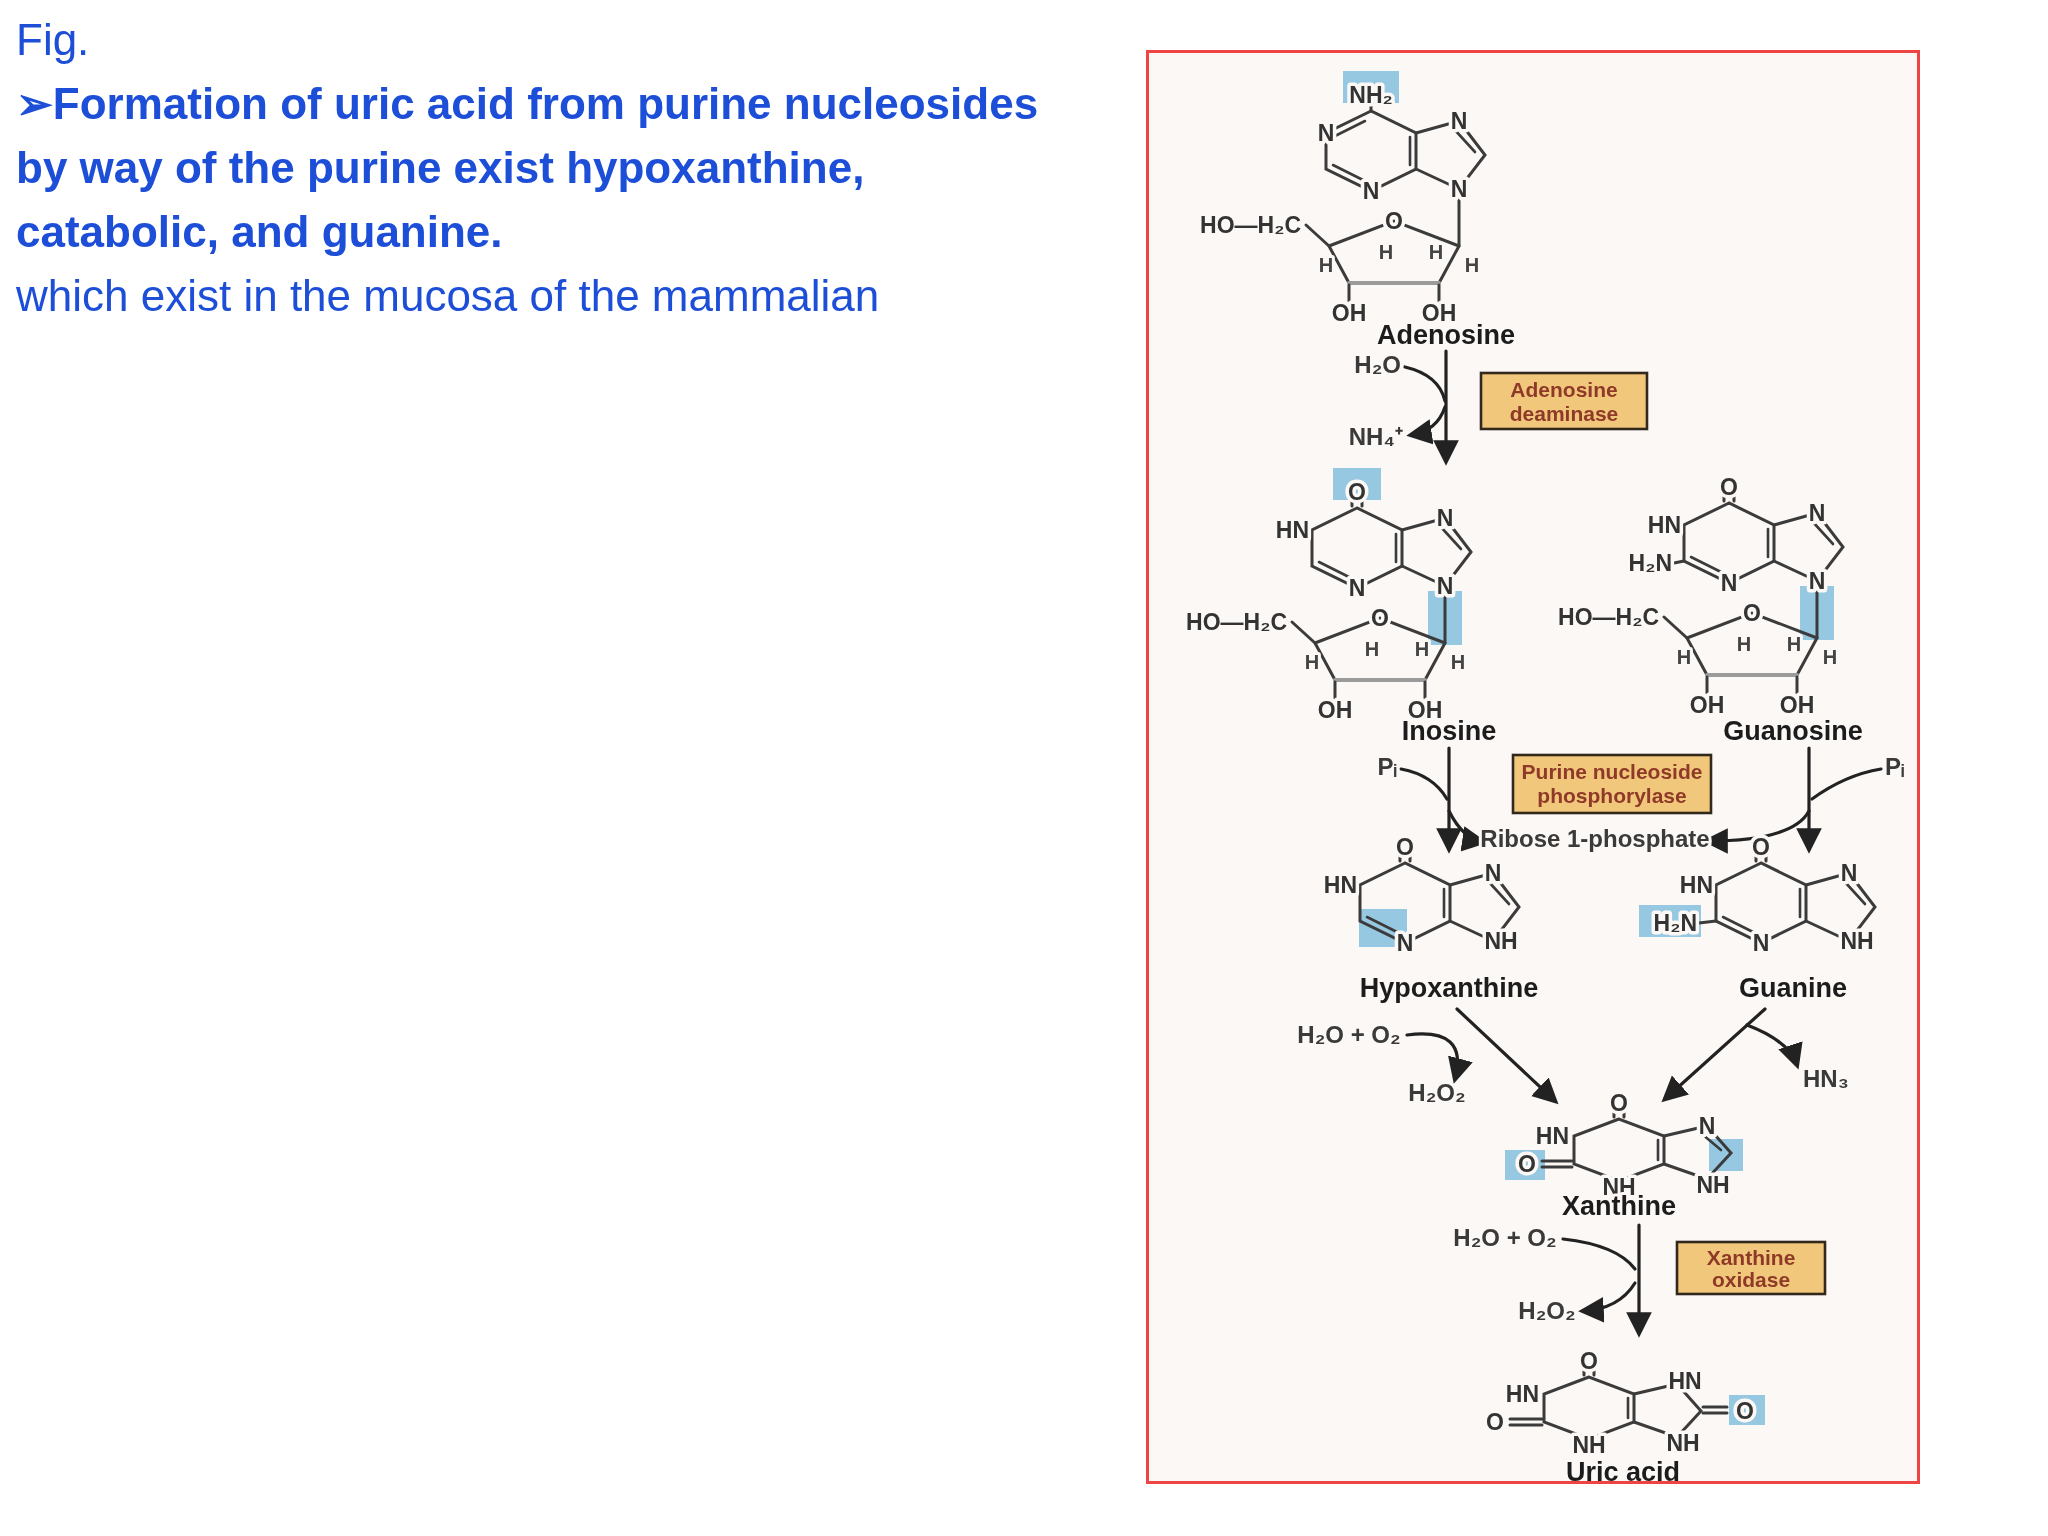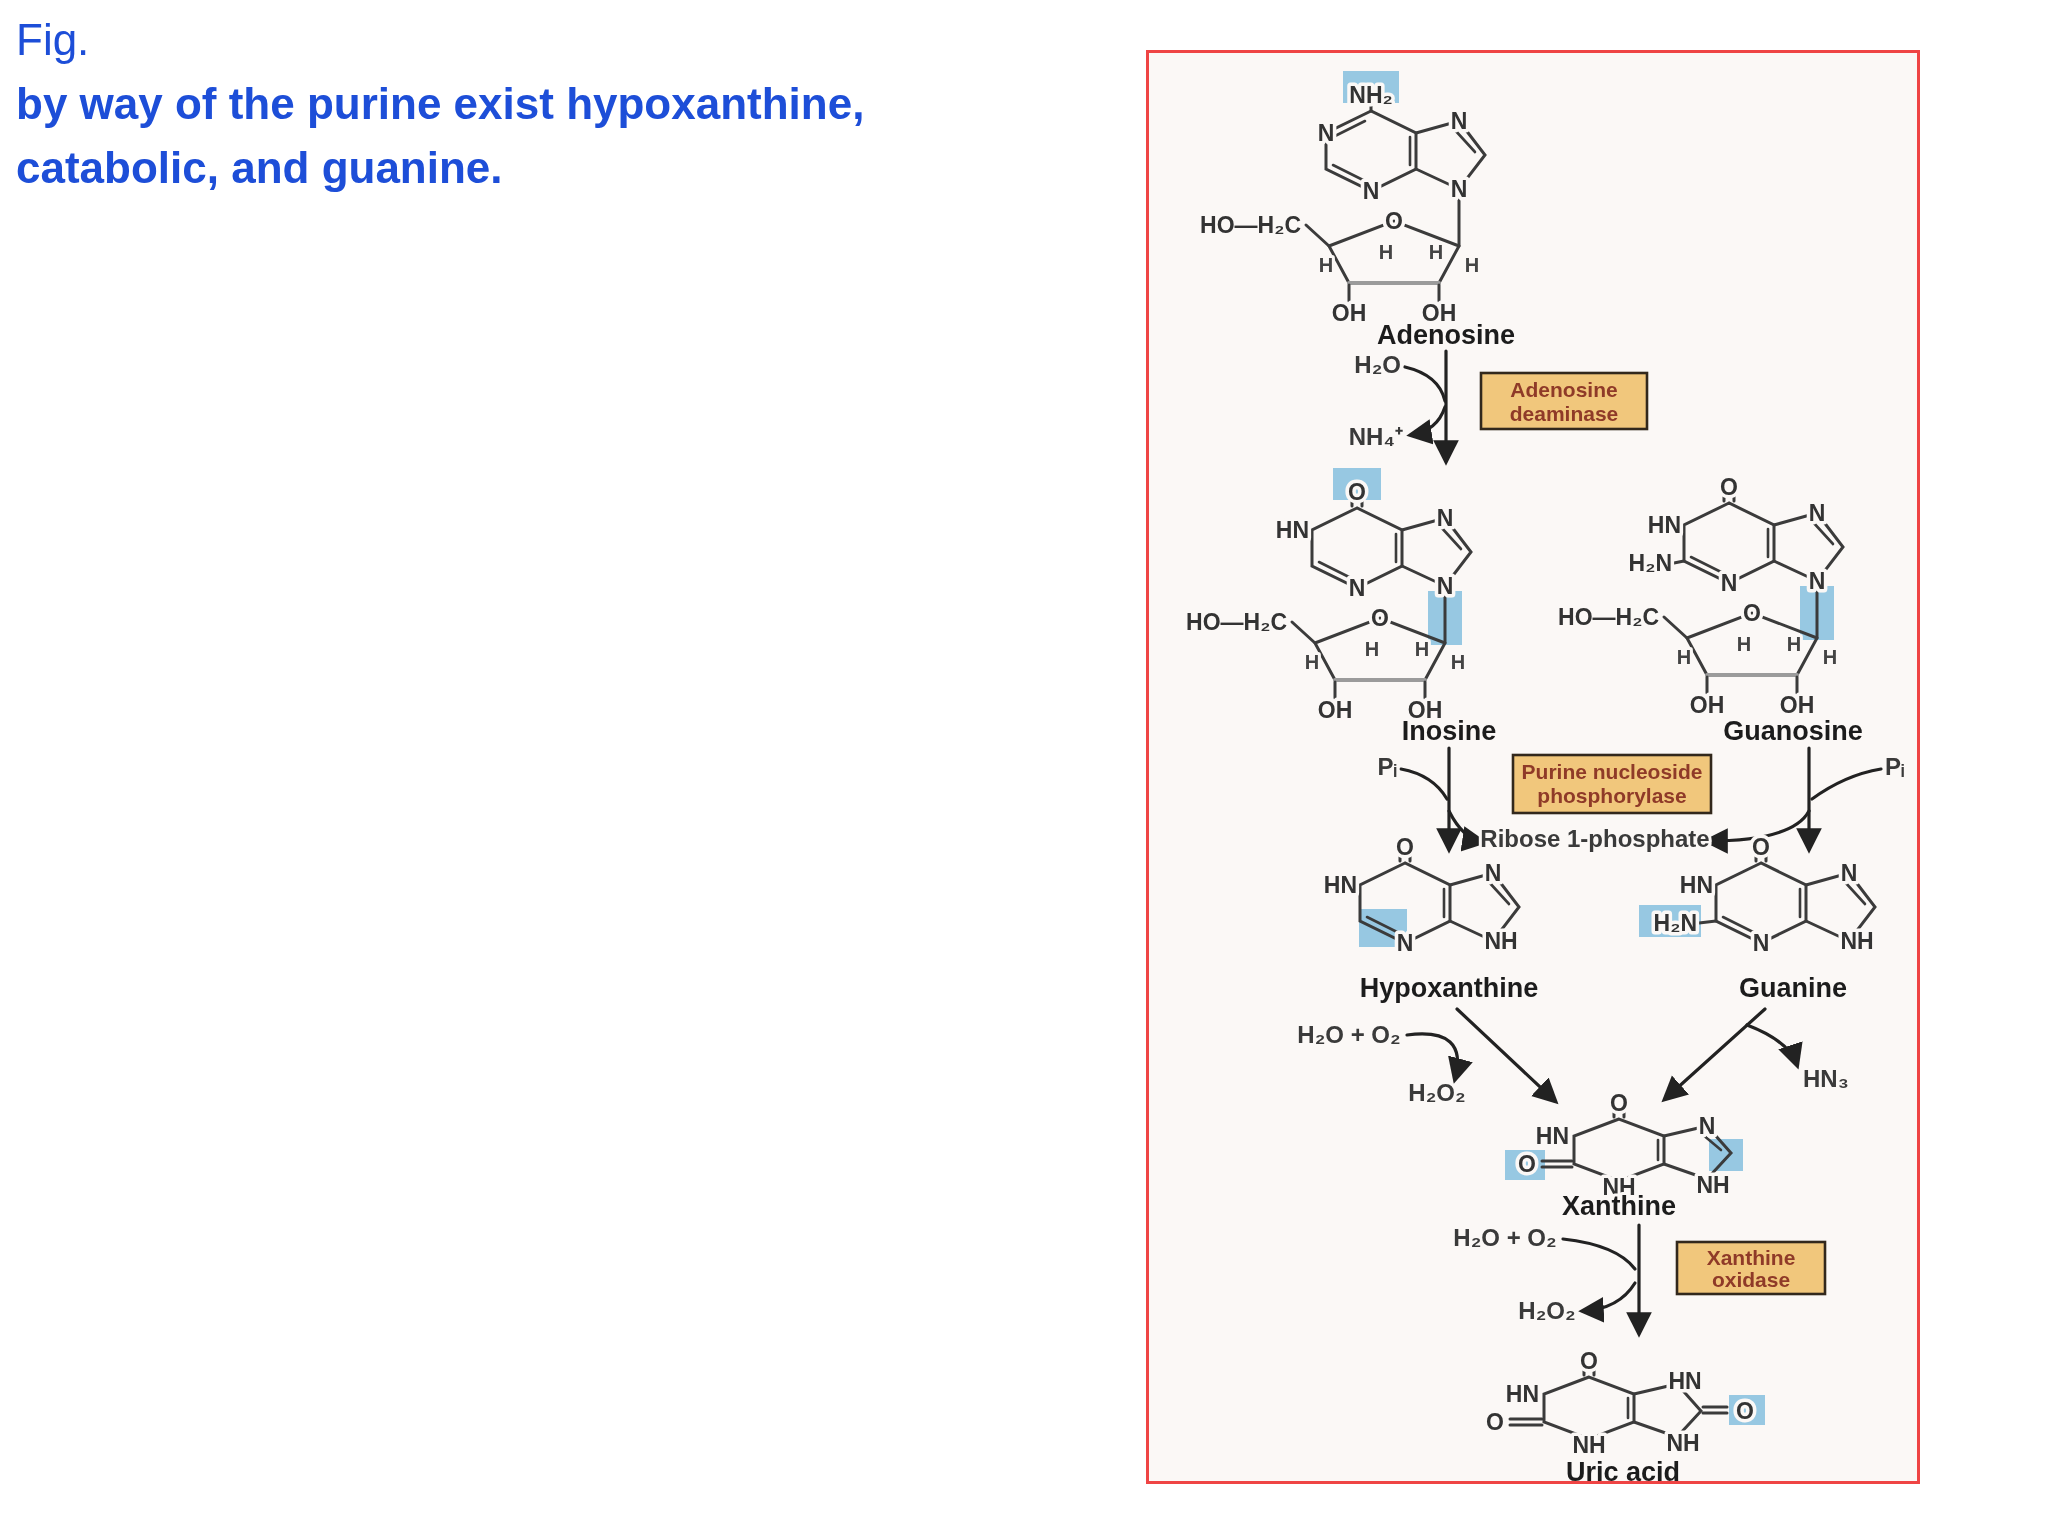--- a/index.html
+++ b/index.html
@@ -35,22 +35,24 @@
         paint-order:stroke;stroke:#fbf8f6;stroke-width:6px;stroke-linejoin:round;}
   .ta-e{text-anchor:end;} .ta-s{text-anchor:start;}
   .enz-box{fill:#f1c77c;stroke:#32281c;stroke-width:2.6;}
   .enz{font-size:21px;font-weight:700;fill:#8f3a28;text-anchor:middle;}
 </style>
 </head>
 <body>
 
 <div class="slide-text">
   <div class="line reg">Fig.</div>
+  <div class="line"><span class="bold">➢Formation of uric acid from purine nucleosides</span></div>
   <div class="line"><span class="bold">by way of the purine exist hypoxanthine,</span></div>
   <div class="line"><span class="bold">catabolic, and guanine.</span></div>
+  <div class="line"><span class="reg">which exist in the mucosa of the mammalian</span></div>
 </div>
 
 <div class="figure">
 <svg width="768" height="1428" viewBox="0 0 768 1428">
   <defs>
     <marker id="ah" markerWidth="9" markerHeight="9" refX="6.5" refY="4" orient="auto">
       <path d="M0,0 L8,4 L0,8 Z" fill="#222"></path>
     </marker>
   </defs>
 

